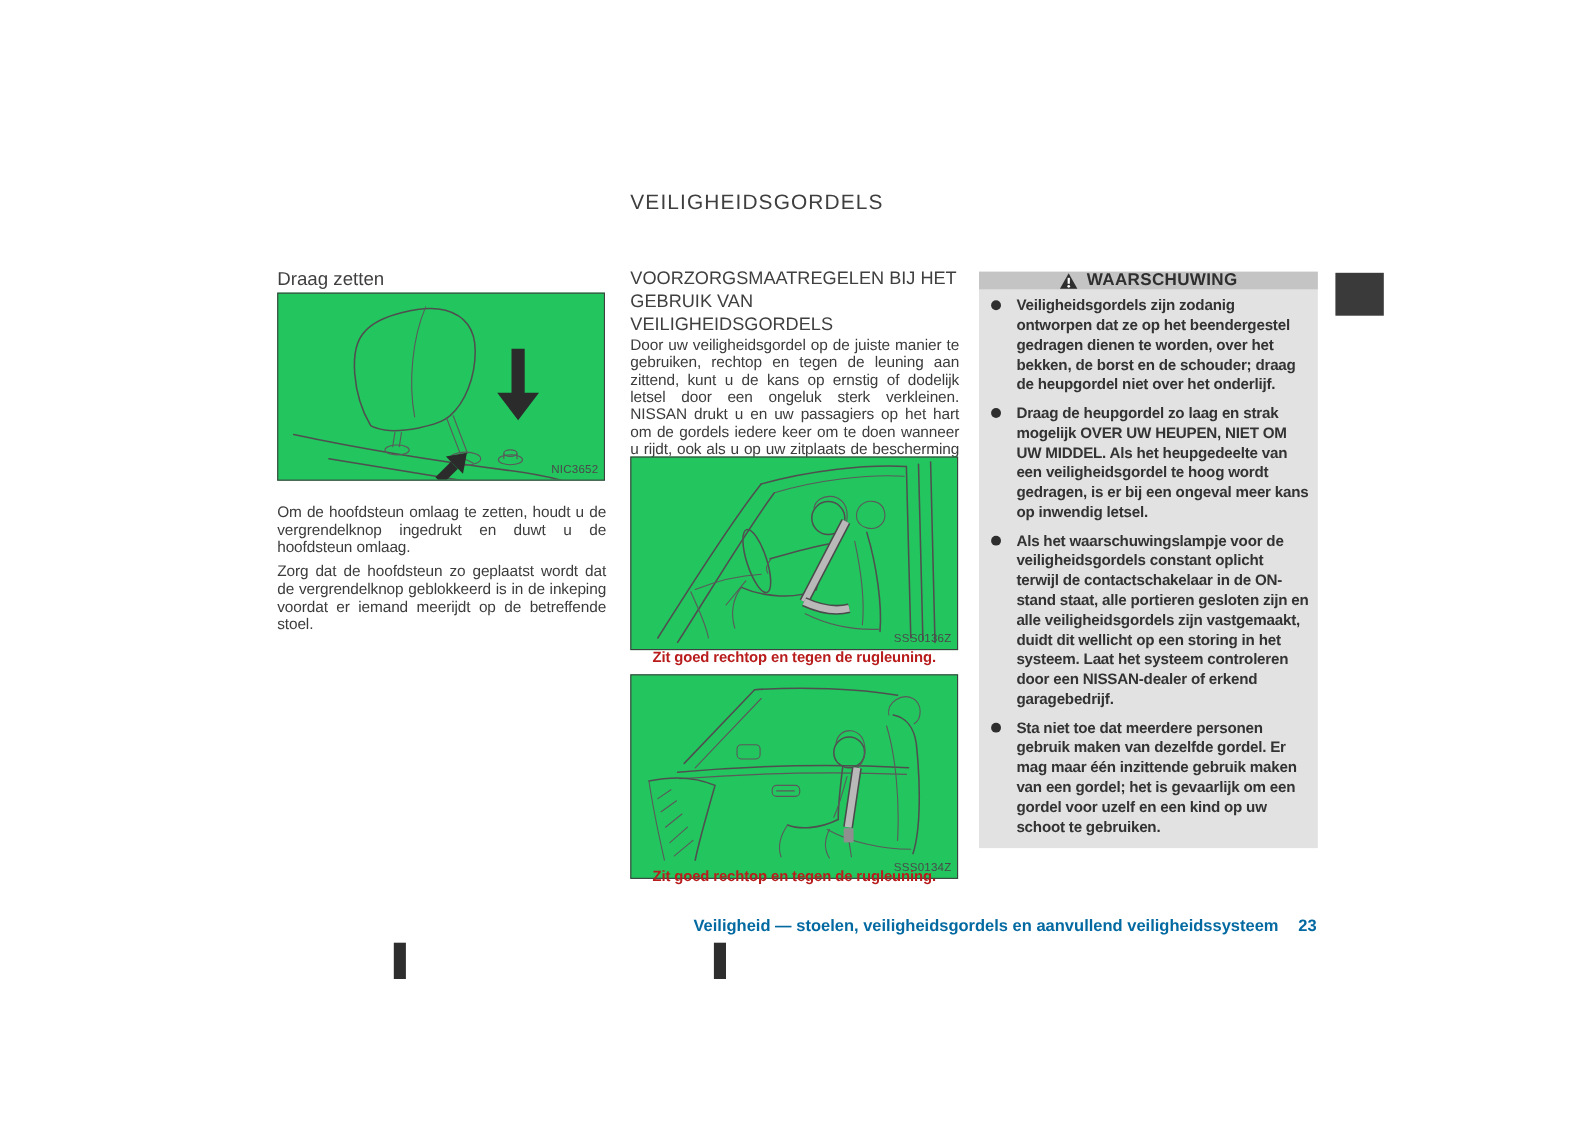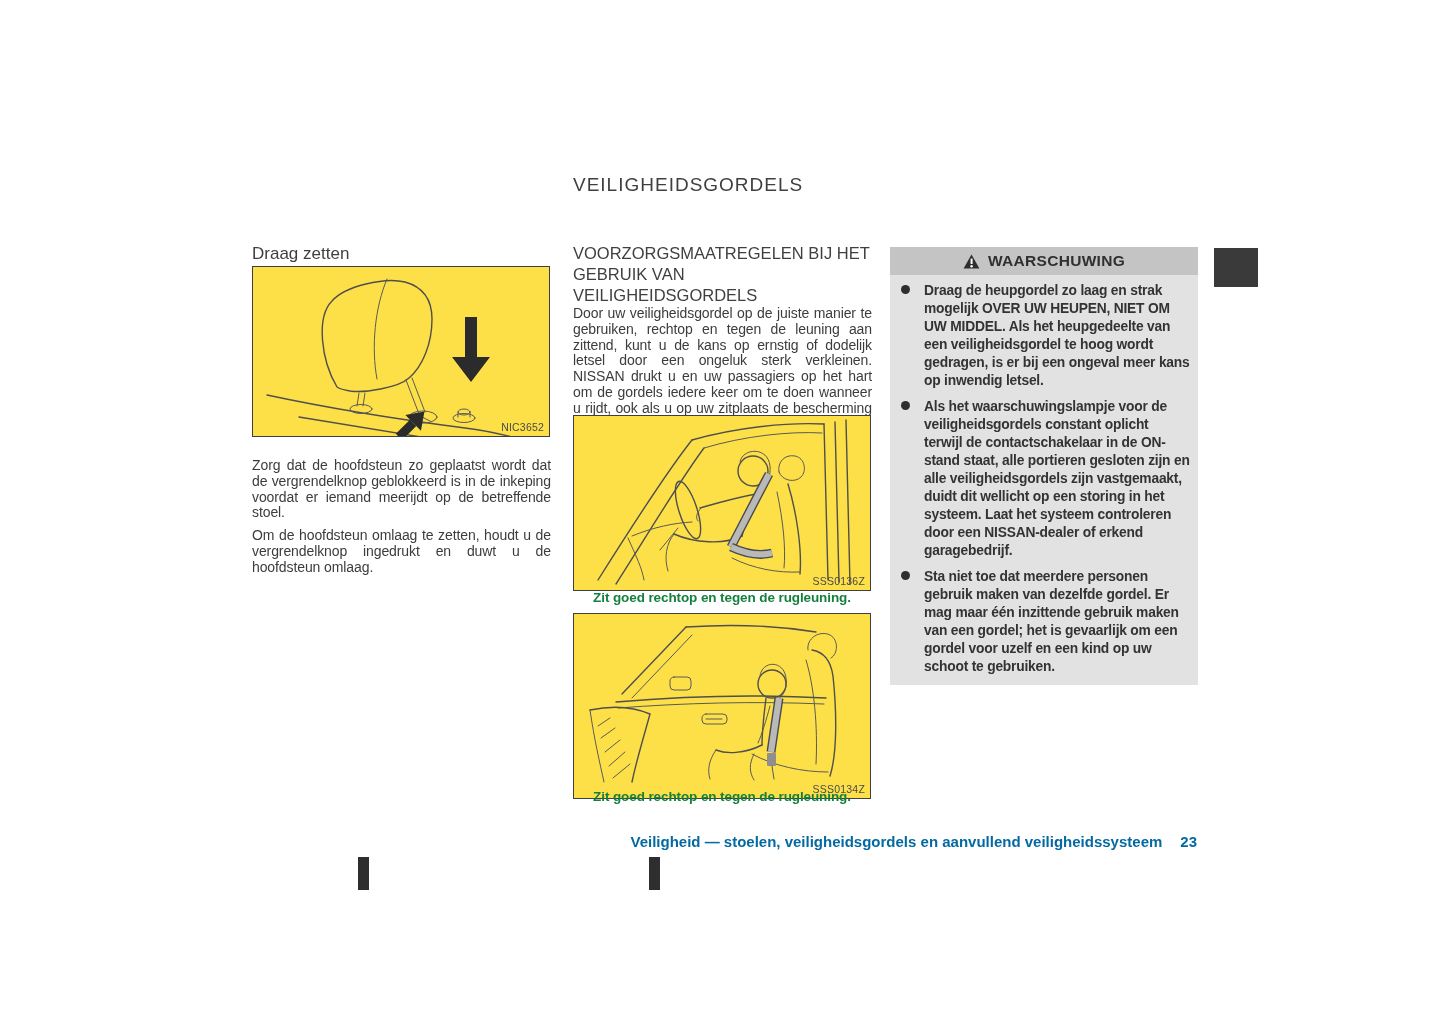--- a/index.html
+++ b/index.html
@@ -17,37 +17,37 @@
   .col-heading{
     font-size:17px;color:#3f3f3f;font-weight:500;line-height:21px;
   }
   .body-text{
     font-size:14px;line-height:15.8px;text-align:justify;color:#3c3c3c;
     font-weight:500;letter-spacing:-0.1px;
   }
   .body-text p{margin:0 0 7px 0;}
   
   .figure-box{
-    border:1px solid #3f3f3f;background:#fde047;box-sizing:border-box;
+    border:1px solid #3f3f3f;background:#22c55e;box-sizing:border-box;
   }
   .figure-box svg{display:block;}
   .fig-label{
     position:absolute;right:5px;bottom:3px;font-size:10.5px;color:#4a4a4a;
     letter-spacing:0.2px;
   }
   .fig-caption{
-    font-size:13.5px;font-weight:bold;text-align:center;color:#15803d;
+    font-size:13.5px;font-weight:bold;text-align:center;color:#b91c1c;
     letter-spacing:-0.1px;
   }
   
   .warning-box{
     left:890px;top:247px;width:308px;background:#e2e2e2;
   }
   .warning-header{
-    background:#c4c4c4;height:28px;display:flex;align-items:center;
+    background:#c4c4c4;height:16px;display:flex;align-items:center;
     justify-content:center;gap:8px;
   }
   .warning-title{
     font-size:15.5px;font-weight:bold;color:#2f2f2f;letter-spacing:0.3px;
   }
   .warning-body{
     padding:6px 8px 10px 8px;
   }
   .warning-text{
     font-size:13.8px;line-height:15.6px;font-weight:bold;text-align:justify;
@@ -112,22 +112,22 @@
 
     <g transform="translate(146,170) rotate(-45)">
       <rect class="solid-dark" x="0" y="-4.5" width="20" height="9"></rect>
       <polygon class="solid-dark" points="20,-11 20,11 36,0"></polygon>
     </g>
   </svg>
   <span class="fig-label">NIC3652</span>
 </div>
 
 <div class="abs body-text" style="left:252px;top:458px;width:299px;">
+  <p>Om de hoofdsteun omlaag te zetten, houdt u de vergrendelknop ingedrukt en duwt u de hoofdsteun omlaag.</p>
   <p>Zorg dat de hoofdsteun zo geplaatst wordt dat de vergrendelknop geblokkeerd is in de inkeping voordat er iemand meerijdt op de betreffende stoel.</p>
-  <p>Om de hoofdsteun omlaag te zetten, houdt u de vergrendelknop ingedrukt en duwt u de hoofdsteun omlaag.</p>
 </div>
 
 <div class="abs col-heading" style="left:573px;top:243px;width:300px;font-size:16.5px;">
   <div>VOORZORGSMAATREGELEN BIJ HET</div>
   <div>GEBRUIK VAN</div>
   <div>VEILIGHEIDSGORDELS</div>
 </div>
 
 <div class="abs body-text" style="left:573px;top:306px;width:299px;">
   <p>Door uw veiligheidsgordel op de juiste manier te gebruiken, rechtop en tegen de leuning aan zittend, kunt u de kans op ernstig of dodelijk letsel door een ongeluk sterk verkleinen. NISSAN drukt u en uw passagiers op het hart om de gordels iedere keer om te doen wanneer u rijdt, ook als u op uw zitplaats de bescherming geniet van een airbag.</p>
@@ -219,20 +219,24 @@
       <path d="M10,0.5 L19.5,17.5 L0.5,17.5 Z" fill="#2e2e2e"></path>
       <rect x="8.9" y="5.5" width="2.4" height="6.5" fill="#ffffff"></rect>
       <circle cx="10.1" cy="14.8" r="1.5" fill="#ffffff"></circle>
     </svg>
     <span class="warning-title">WAARSCHUWING</span>
   </div>
   <div class="warning-body">
     <ul class="warning-list">
       <li>
         <span class="bullet-dot"></span>
+        <span class="warning-text">Veiligheidsgordels zijn zodanig ontworpen dat ze op het beendergestel gedragen dienen te worden, over het bekken, de borst en de schouder; draag de heupgordel niet over het onderlijf.</span>
+      </li>
+      <li>
+        <span class="bullet-dot"></span>
         <span class="warning-text">Draag de heupgordel zo laag en strak mogelijk OVER UW HEUPEN, NIET OM UW MIDDEL. Als het heupgedeelte van een veiligheidsgordel te hoog wordt gedragen, is er bij een ongeval meer kans op inwendig letsel.</span>
       </li>
       <li>
         <span class="bullet-dot"></span>
         <span class="warning-text">Als het waarschuwingslampje voor de veiligheidsgordels constant oplicht terwijl de contactschakelaar in de ON-stand staat, alle portieren gesloten zijn en alle veiligheidsgordels zijn vastgemaakt, duidt dit wellicht op een storing in het systeem. Laat het systeem controleren door een NISSAN-dealer of erkend garagebedrijf.</span>
       </li>
       <li>
         <span class="bullet-dot"></span>
         <span class="warning-text">Sta niet toe dat meerdere personen gebruik maken van dezelfde gordel. Er mag maar één inzittende gebruik maken van een gordel; het is gevaarlijk om een gordel voor uzelf en een kind op uw schoot te gebruiken.</span>
       </li>

